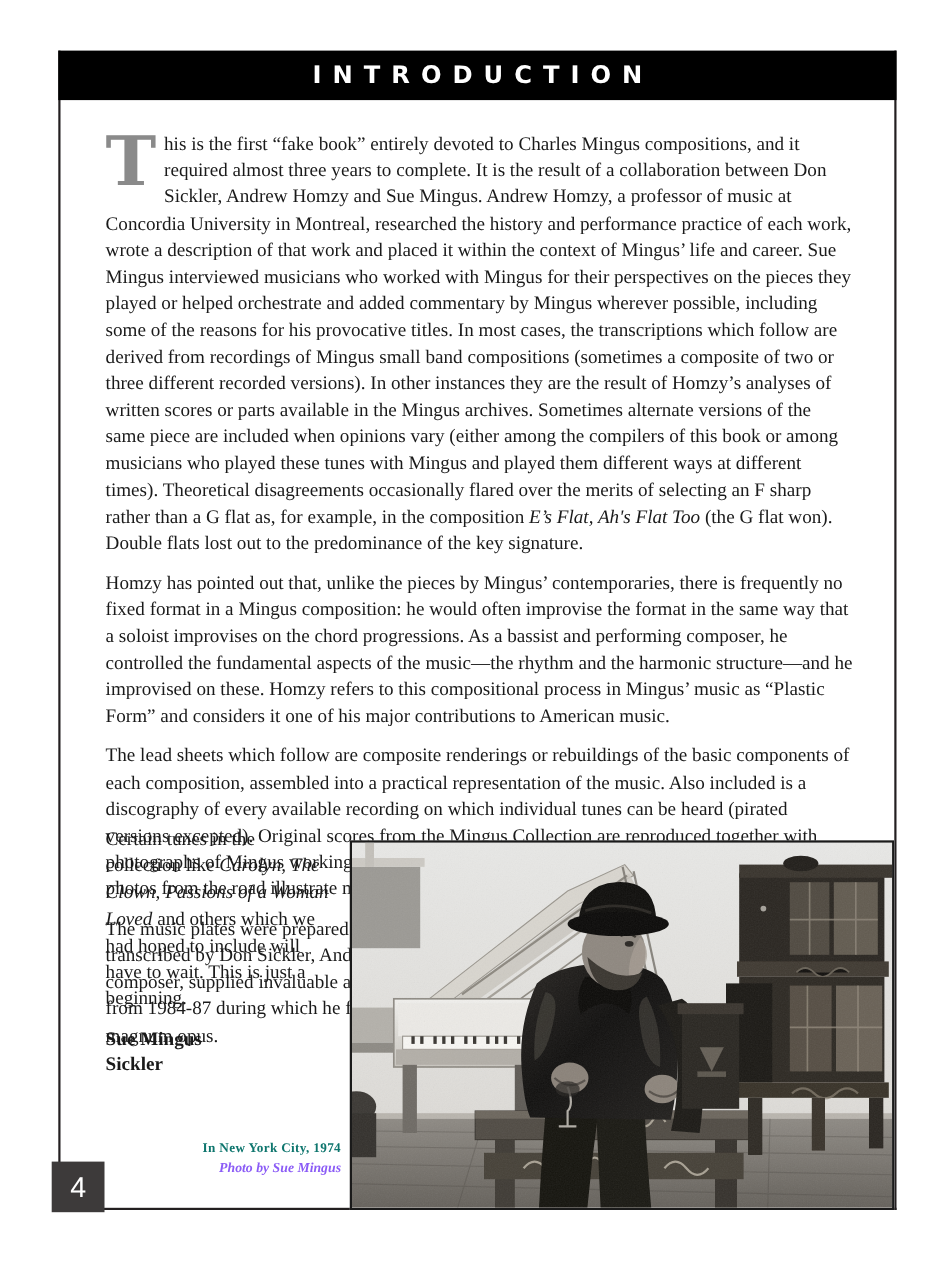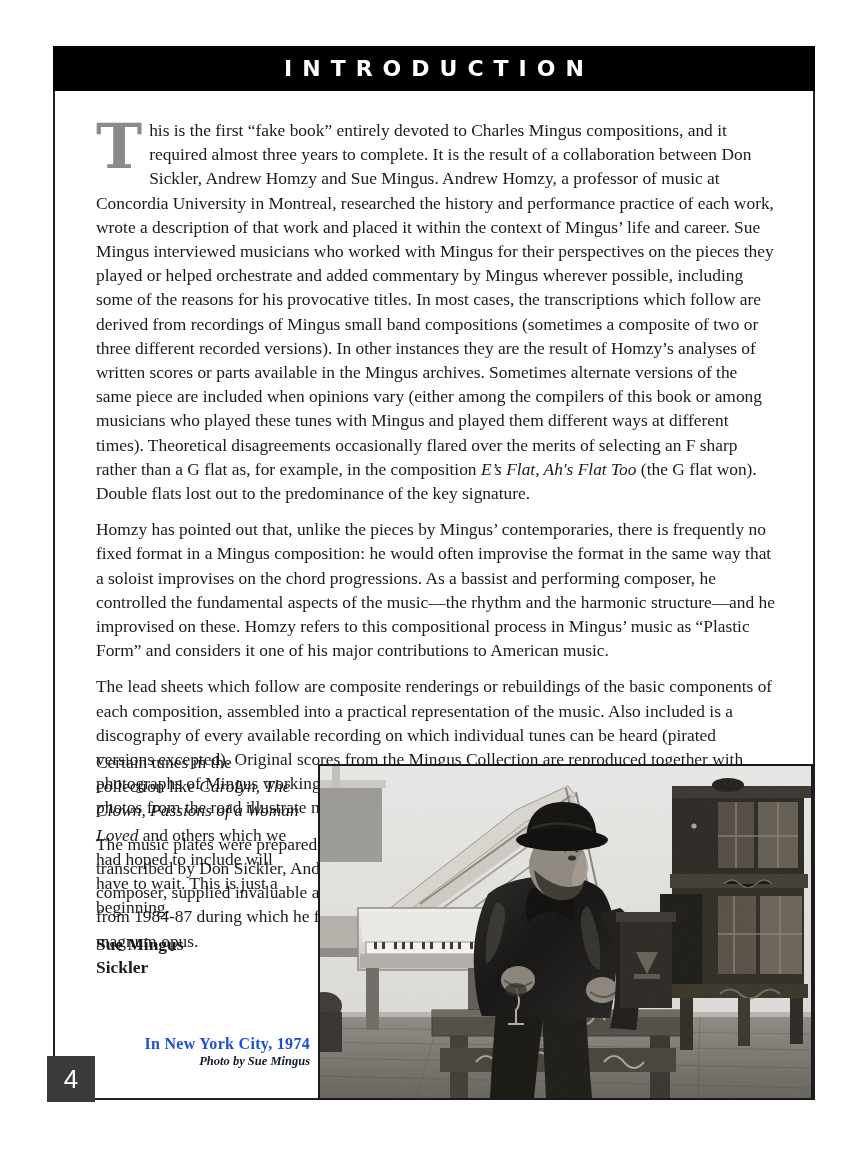--- a/index.html
+++ b/index.html
@@ -123,30 +123,30 @@
   
   .caption {
     position: absolute;
     left: 120px;
     top: 1034px;
     width: 190px;
     text-align: right;
   }
   .caption-title {
     font-weight: 700;
-    font-size: 16px;
+    font-size: 12px;
     letter-spacing: 0.3px;
-    color: #1d4ed8;
+    color: #0f766e;
     line-height: 19px;
   }
   .caption-credit {
     font-style: italic;
     font-weight: 700;
     font-size: 12.5px;
-    color: #0f172a;
+    color: #8b5cf6;
     line-height: 17px;
   }
 
   
   .page-number {
     position: absolute;
     left: 47px;
     top: 1056px;
     width: 48px;
     height: 46px;

